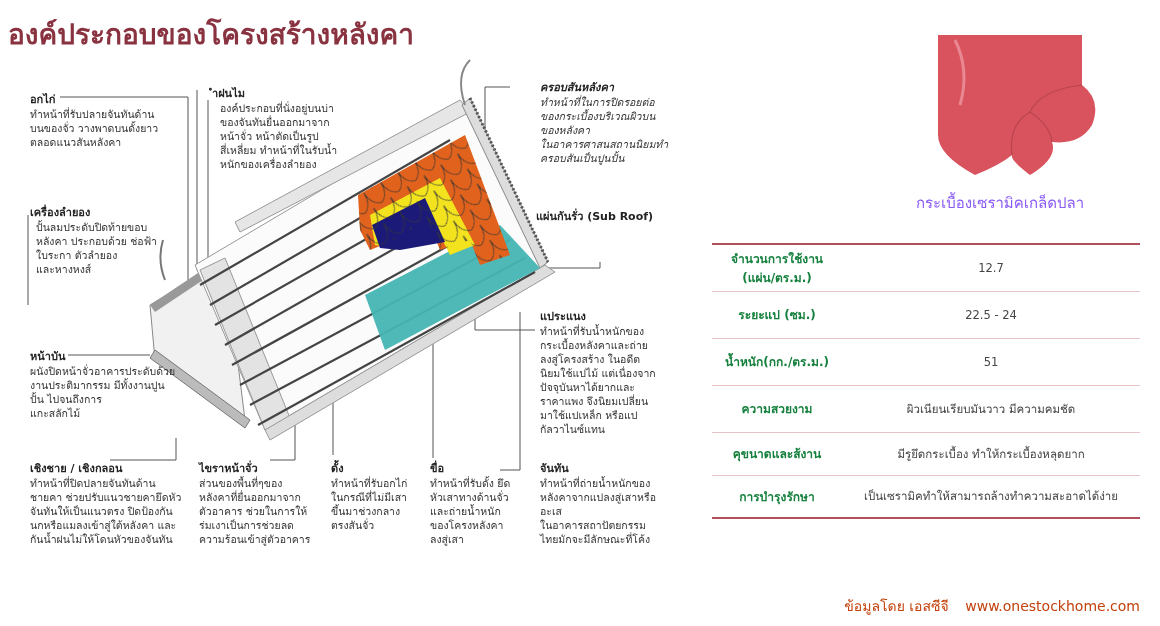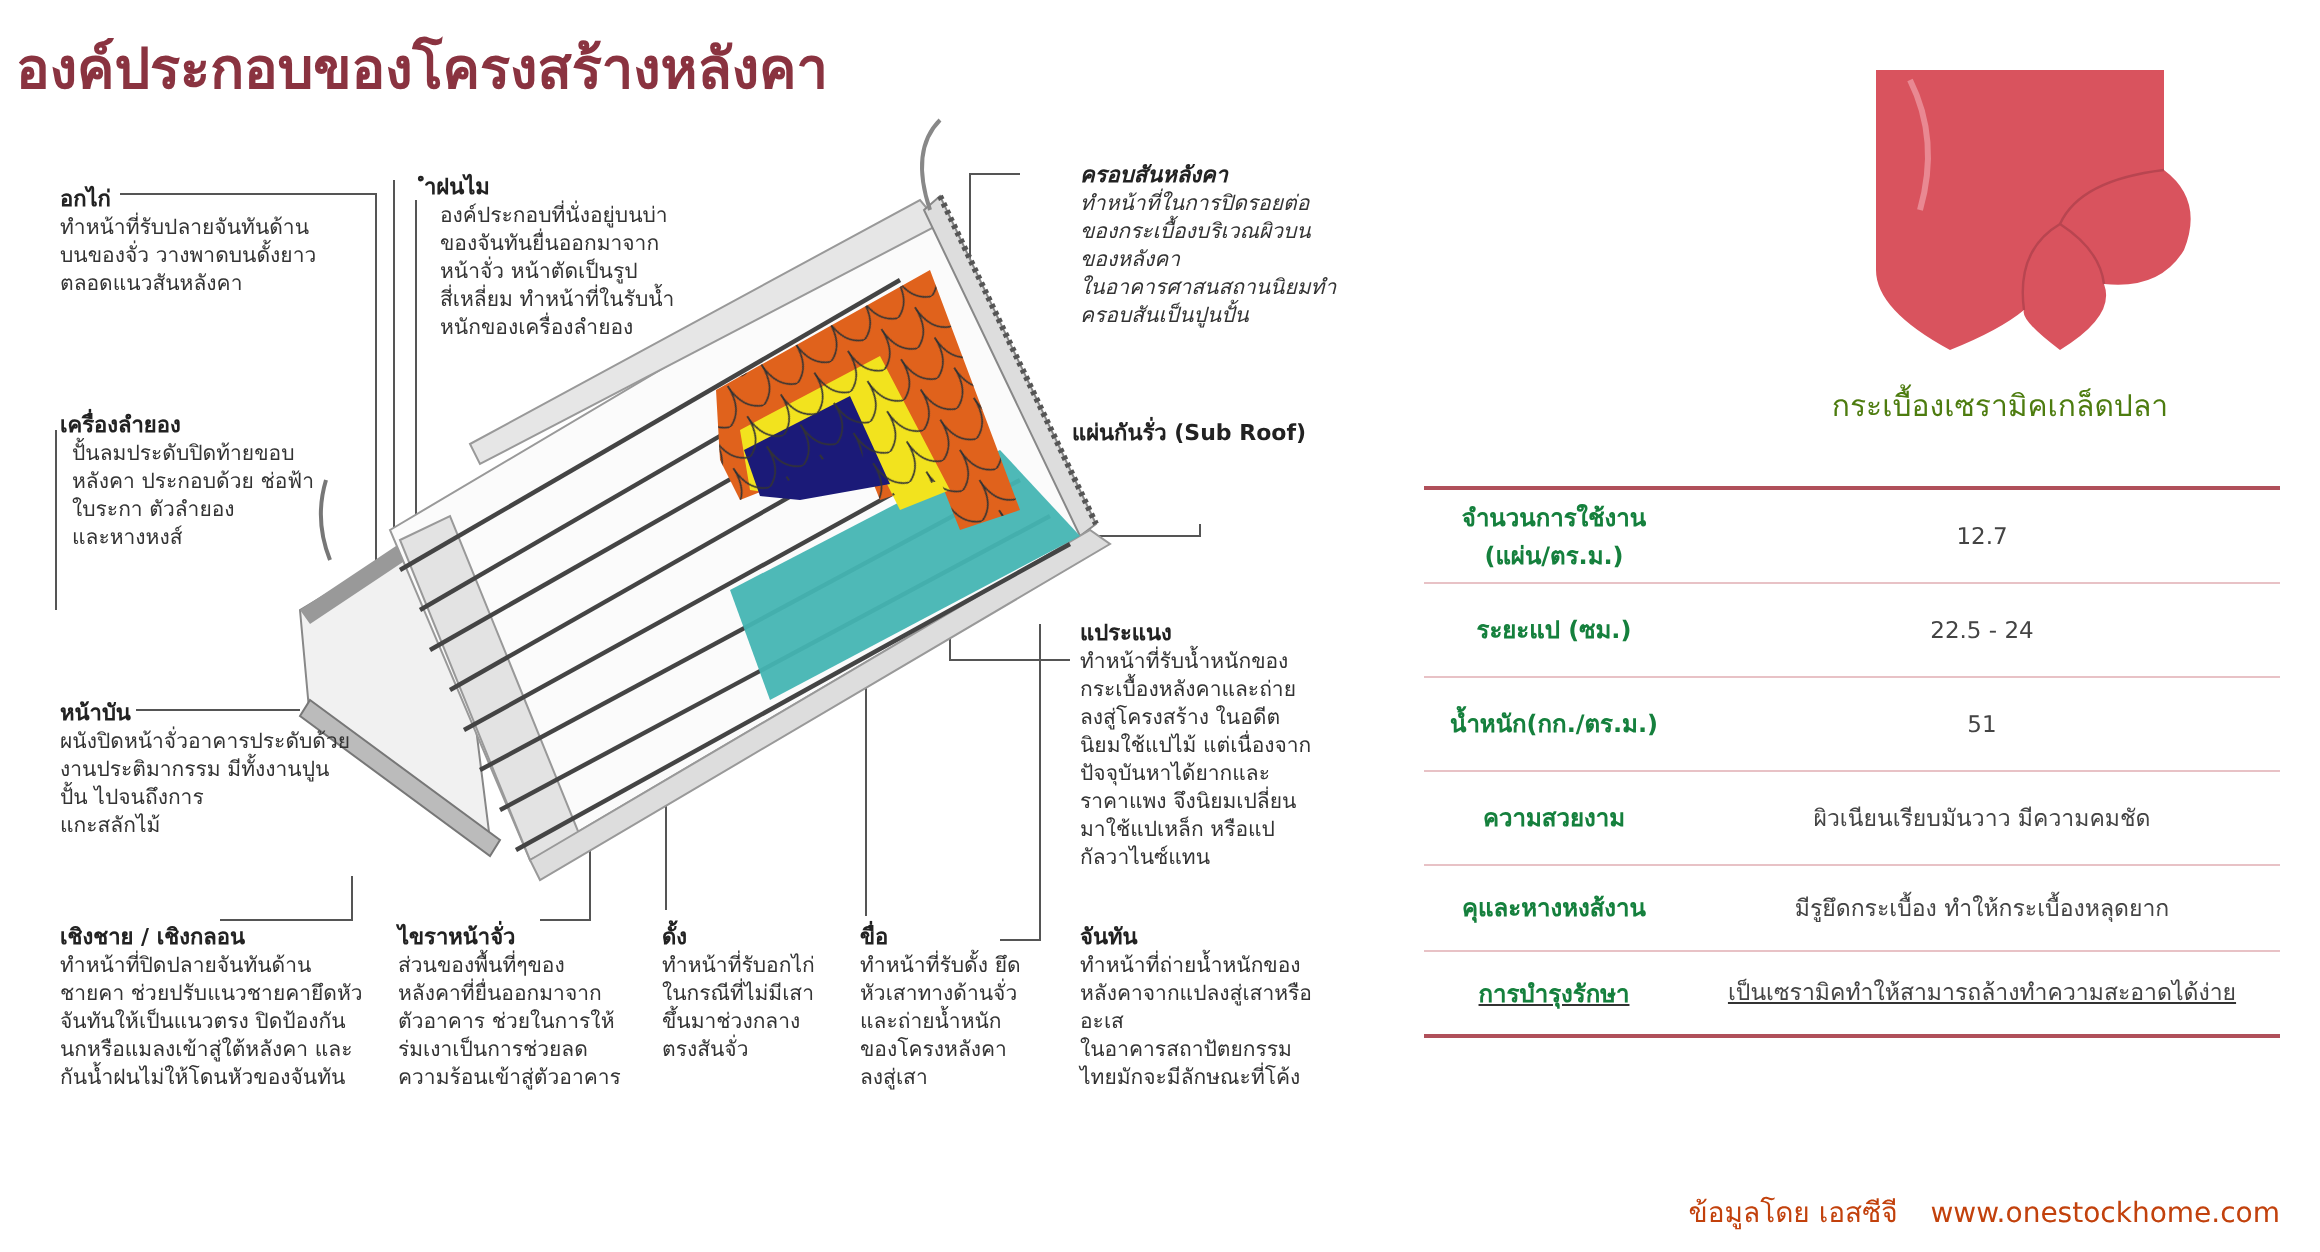--- a/index.html
+++ b/index.html
@@ -3,25 +3,25 @@
 <meta charset="utf-8">
 <style>
   * { box-sizing: border-box; margin: 0; padding: 0; }
   body { width: 1160px; height: 626px; background: #ffffff; font-family: "DejaVu Sans", sans-serif; position: relative; overflow: hidden; color: #333; }
   .title { position: absolute; left: 8px; top: 12px; font-size: 28px; font-weight: bold; color: #8a3340; letter-spacing: 0px; }
   .label { position: absolute; font-size: 10.5px; line-height: 14px; color: #333; }
   .label .head { font-weight: bold; color: #222; display: block; font-size: 11px; }
   .label .body { display: block; white-space: pre-line; }
   svg.diagram { position: absolute; left: 0; top: 0; }
   .tile-img { position: absolute; left: 930px; top: 30px; width: 180px; height: 150px; }
-  .product-name { position: absolute; left: 880px; top: 193px; width: 240px; text-align: center; font-size: 15px; line-height: 21px; color: #4d7c0f; }
+  .product-name { position: absolute; left: 880px; top: 193px; width: 240px; text-align: center; font-size: 15px; line-height: 21px; color: #8b5cf6; }
   table.spec { position: absolute; left: 712px; top: 243px; width: 428px; border-collapse: collapse; }
   table.spec tr { border-bottom: 1.5px solid #e8c2c6; }
   table.spec tr.first { border-top: 2px solid #b0505a; }
-  table.spec tr.last { border-bottom: 2px solid #b0505a; text-decoration: underline; }
+  table.spec tr.last { border-bottom: 2px solid #b0505a; }
   table.spec td { font-size: 11.5px; text-align: center; vertical-align: middle; }
   table.spec td.k { width: 130px; font-weight: bold; color: #15803d; font-size: 12px; }
   table.spec td.v { color: #444; padding: 0 10px; }
   .credit { position: absolute; right: 20px; top: 595px; font-size: 14px; color: #c2410c; }
   .credit span { margin-left: 12px; }
 </style>
 </head>
 <body>
 
 <div class="title">องค์ประกอบของโครงสร้างหลังคา</div>
@@ -202,21 +202,21 @@
   </tr>
   <tr style="height:47px">
     <td class="k">น้ำหนัก(กก./ตร.ม.)</td>
     <td class="v">51</td>
   </tr>
   <tr style="height:47px">
     <td class="k">ความสวยงาม</td>
     <td class="v">ผิวเนียนเรียบมันวาว มีความคมชัด</td>
   </tr>
   <tr style="height:43px">
-    <td class="k">คุและหางหงส้งาน</td>
+    <td class="k">คุขนาดและส้งาน</td>
     <td class="v">มีรูยึดกระเบื้อง ทำให้กระเบื้องหลุดยาก</td>
   </tr>
   <tr class="last" style="height:43px">
     <td class="k">การบำรุงรักษา</td>
     <td class="v">เป็นเซรามิคทำให้สามารถล้างทำความสะอาดได้ง่าย</td>
   </tr>
 </tbody>
   </table>
 
 <div class="credit">

